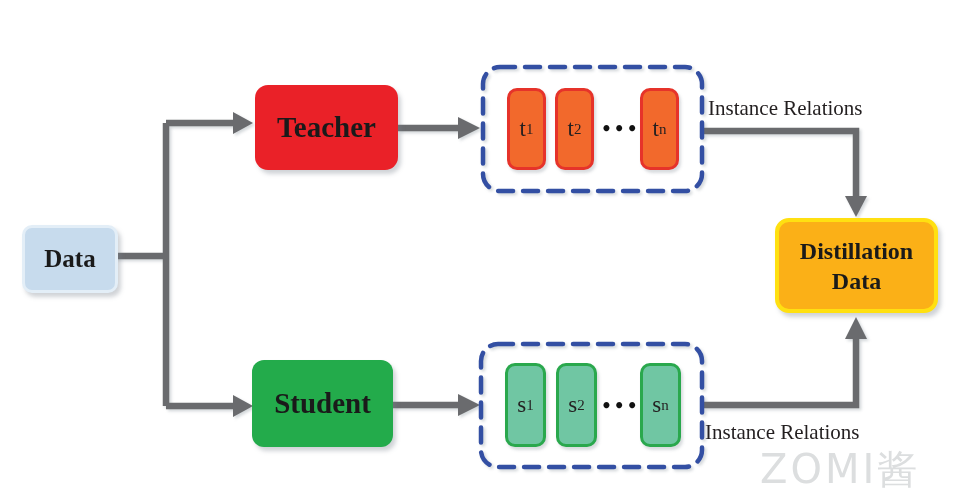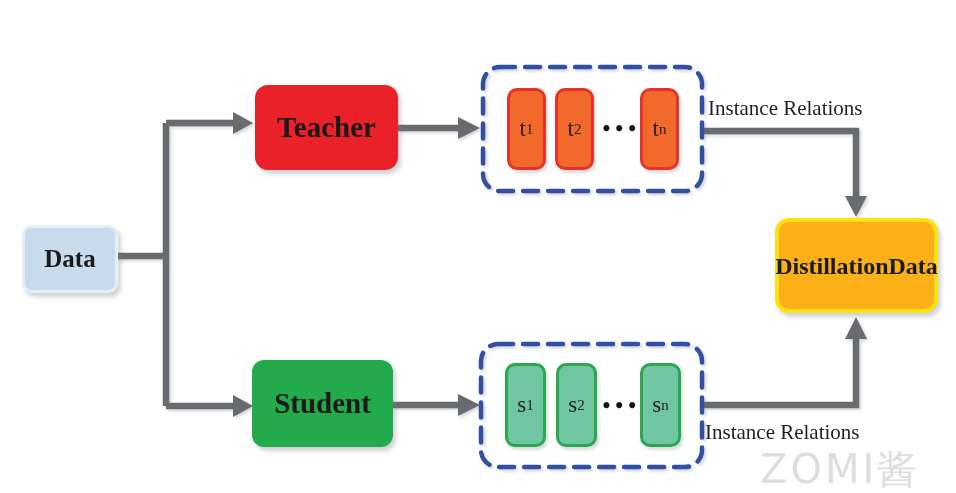--- a/index.html
+++ b/index.html
@@ -47,21 +47,21 @@
     left: 252px; top: 360px; width: 141px; height: 87px;
     background: #23ab4b;
     border-radius: 12px;
     font-size: 29px;
   }
   .loss-box {
     left: 775px; top: 218px; width: 155px; height: 87px;
     background: #fbb017;
     border: 4px solid #ffe011;
     border-radius: 14px;
-    flex-direction: row;
+    flex-direction: column;
     font-size: 24px; line-height: 30px;
     text-align: center;
   }
 
   
   .unit {
     display: flex; align-items: center; justify-content: center;
     border-radius: 10px;
     font-size: 23px; font-weight: 400;
     box-shadow: 2px 3px 3px rgba(130,140,150,0.30);

